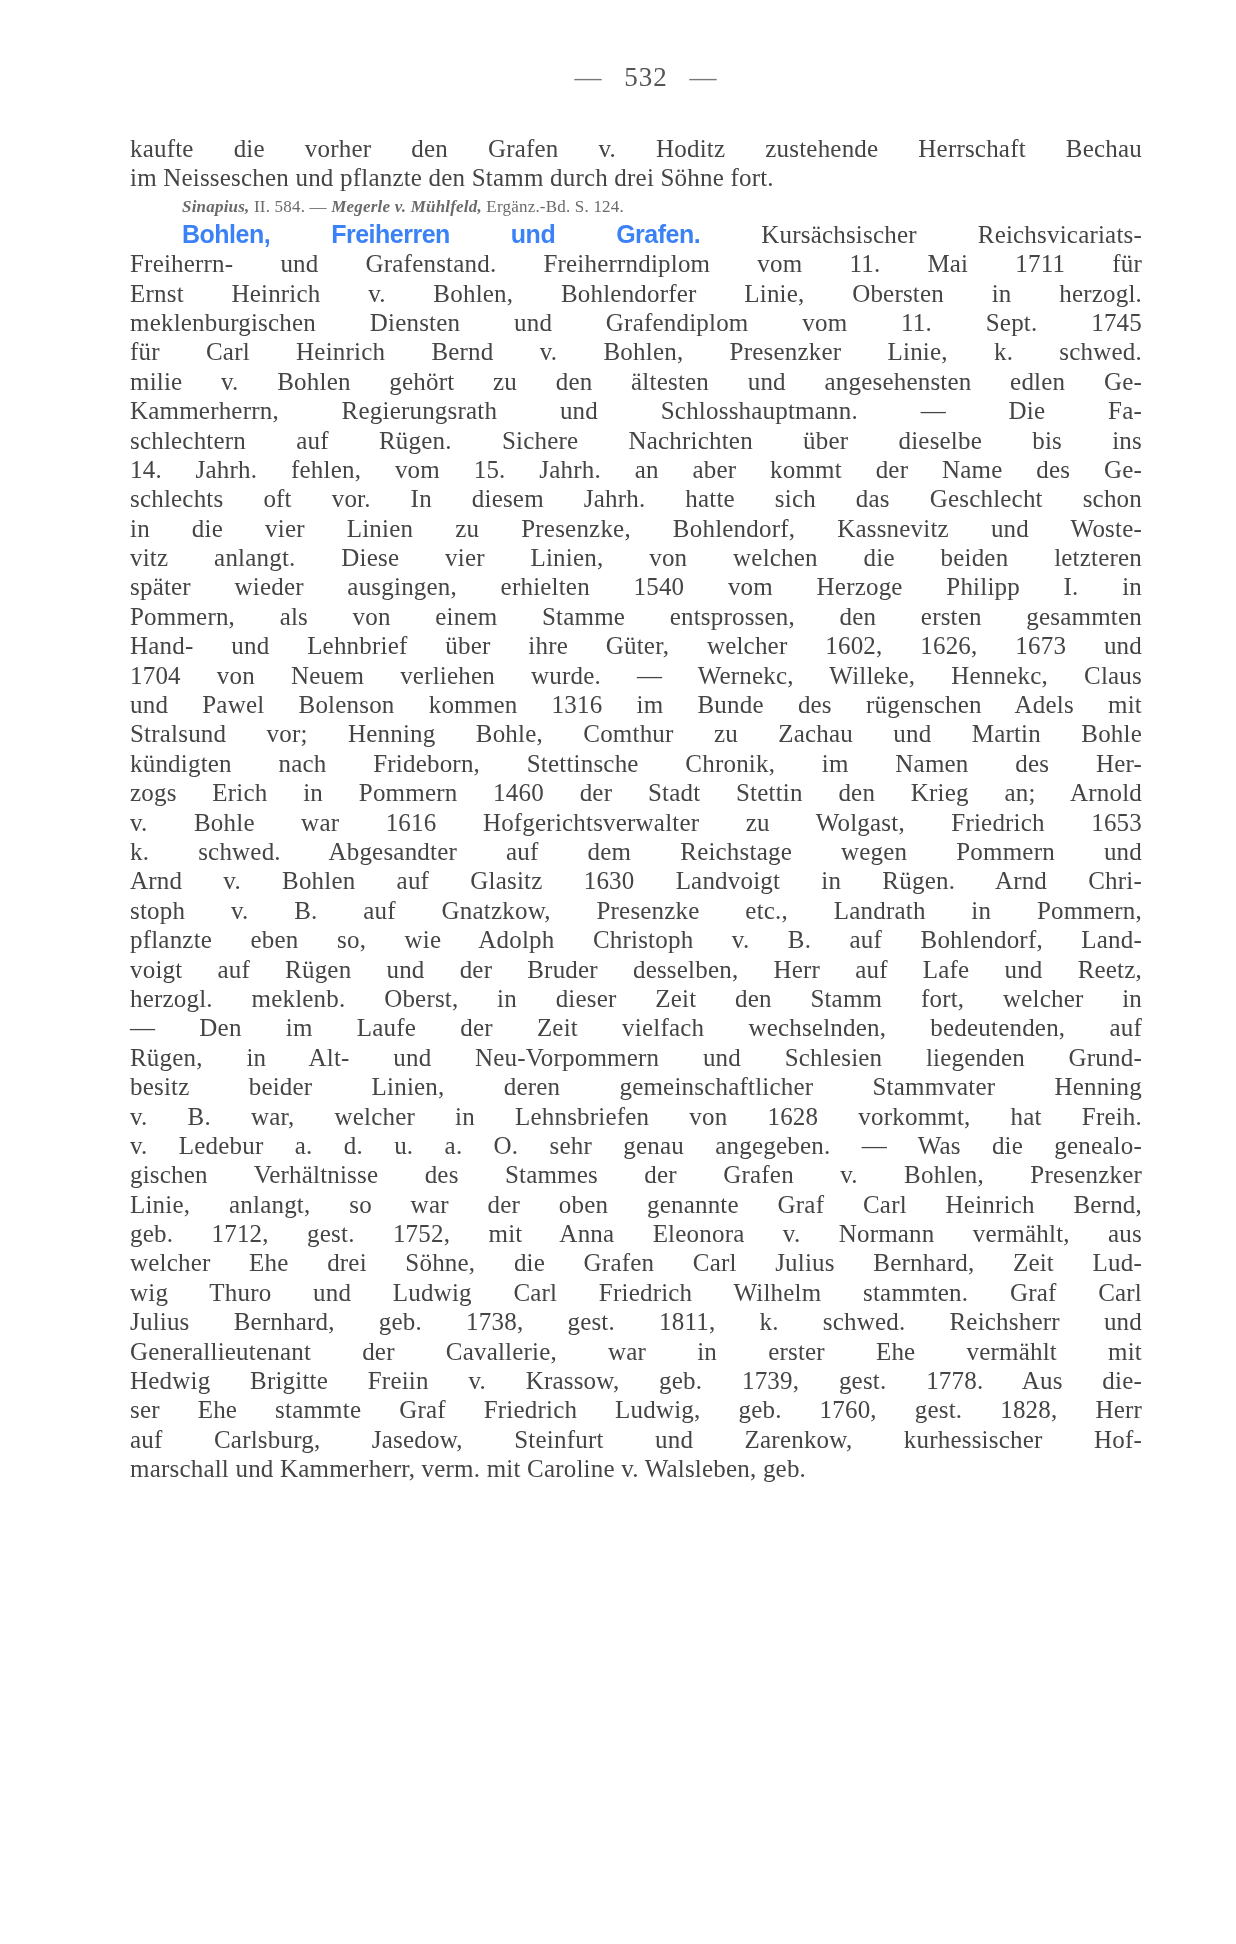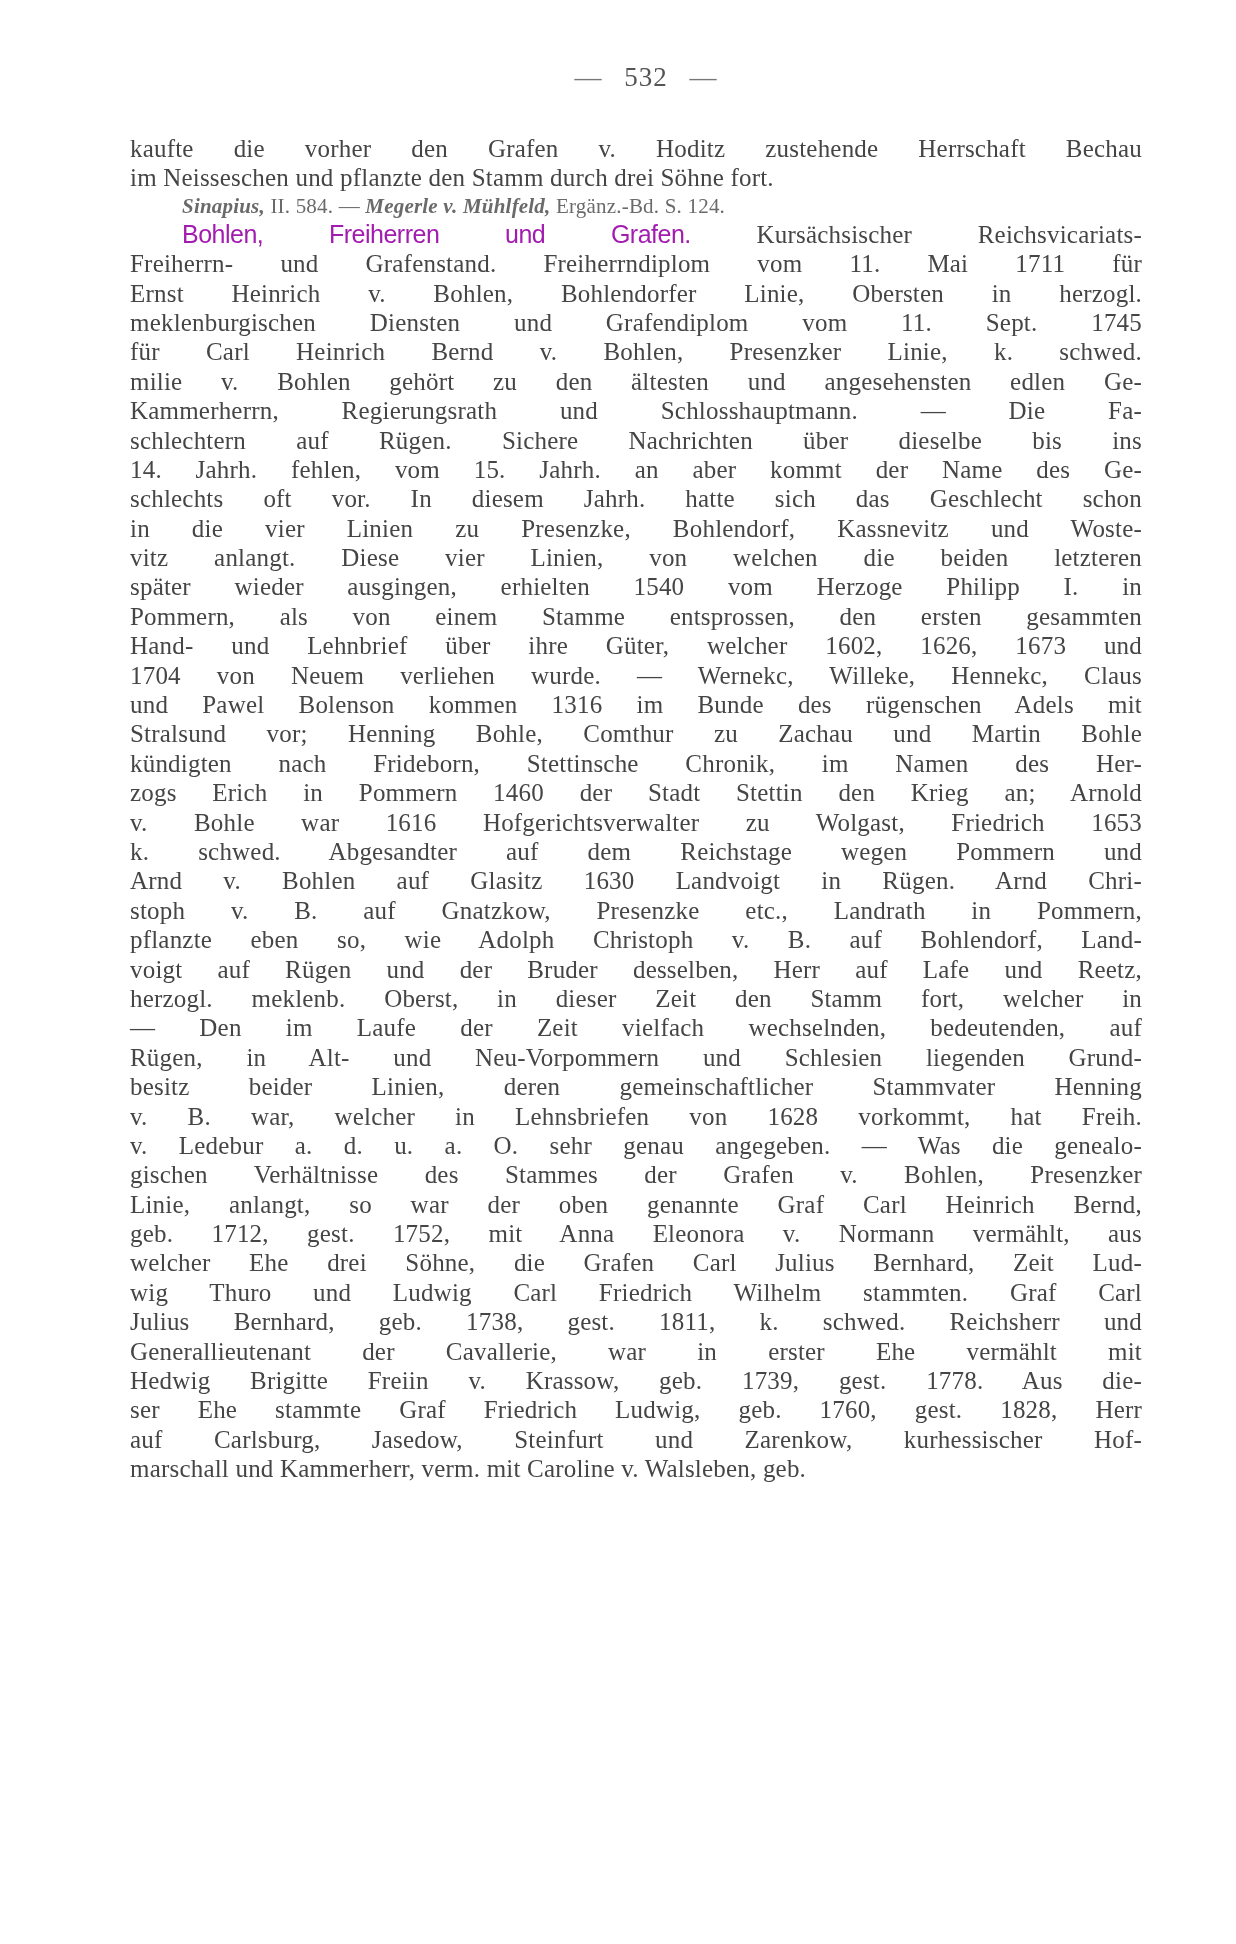--- a/index.html
+++ b/index.html
@@ -46,37 +46,37 @@
       text-align: justify;
       text-align-last: justify;
       transform-origin: left center;
       color: #454545;
       letter-spacing: 0.2px;
     }
     .line.last {
       text-align-last: left;
     }
     .line.citation {
-      font-size: 21px;
+      font-size: 17px;
       padding-left: 52px;
       color: #6a6a6a;
       text-align-last: left;
       height: 27px;
       line-height: 27px;
     }
     .line.citation em {
       font-style: italic;
       font-weight: bold;
     }
     .line.indent {
       padding-left: 52px;
     }
     .heading {
-      font-weight: normal;
-      color: #a21caf;
+      font-weight: bold;
+      color: #3b82f6;
       font-family: "Liberation Sans", "DejaVu Sans", sans-serif;
       font-stretch: condensed;
       letter-spacing: -0.5px;
     }
   </style>
 </head>
 <body>
 
 <div class="page-number">
   <span class="dash">—</span>

